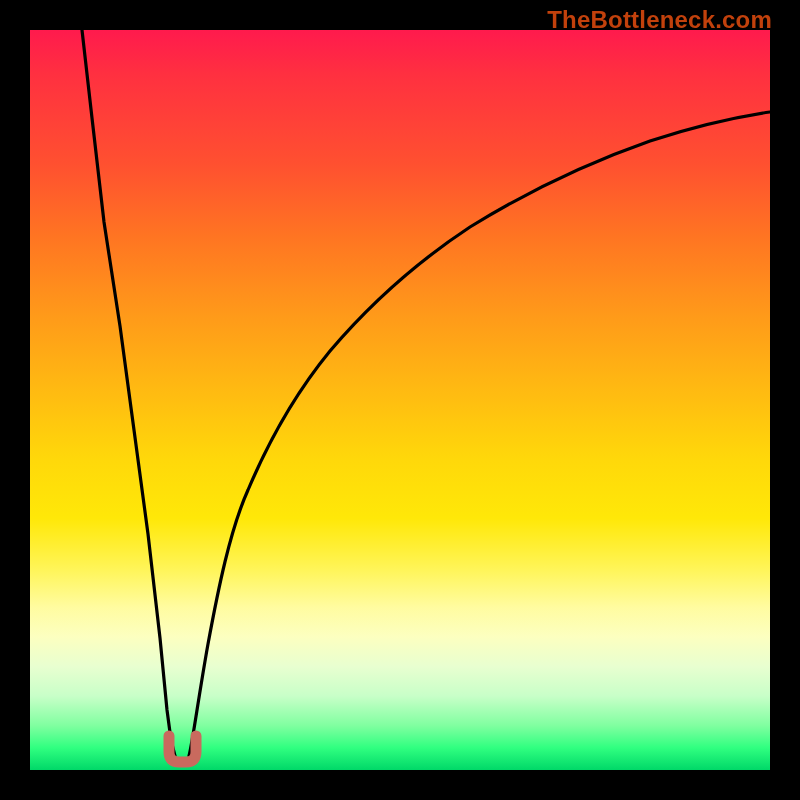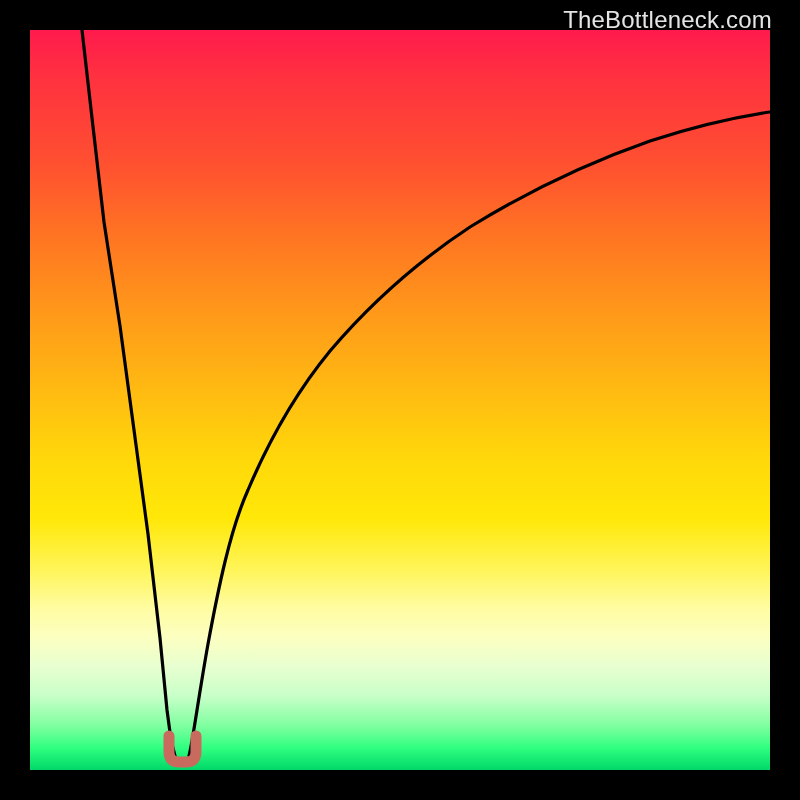--- a/index.html
+++ b/index.html
@@ -41,22 +41,22 @@
       #c8ffc8 90%,
       #80ffa0 94%,
       #30ff80 97%,
       #00d868 100%);
   }
   .watermark {
     position: absolute;
     top: 6px;
     right: 28px;
     font-size: 24px;
-    font-weight: 400;
-    color: #e5e5e5;
+    font-weight: 700;
+    color: #c2410c;
     letter-spacing: 0.2px;
   }
   svg.curves {
     position: absolute;
     top: 30px;
     left: 30px;
     width: 740px;
     height: 740px;
   }
 </style>

